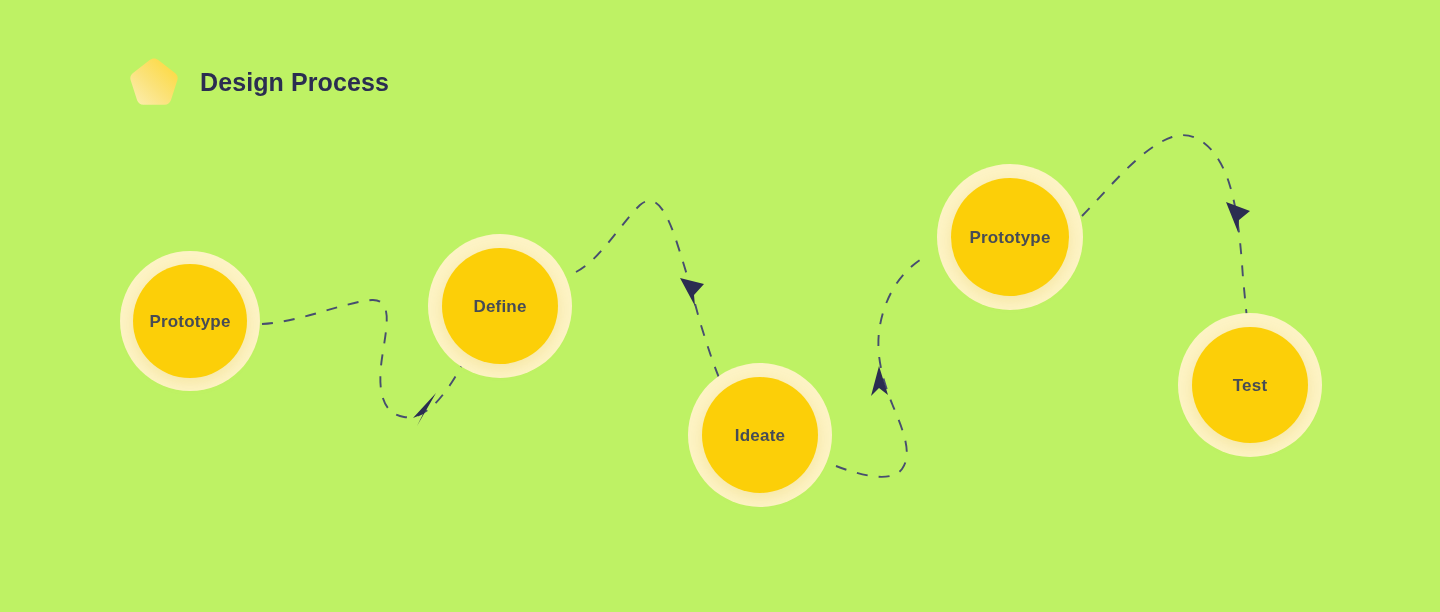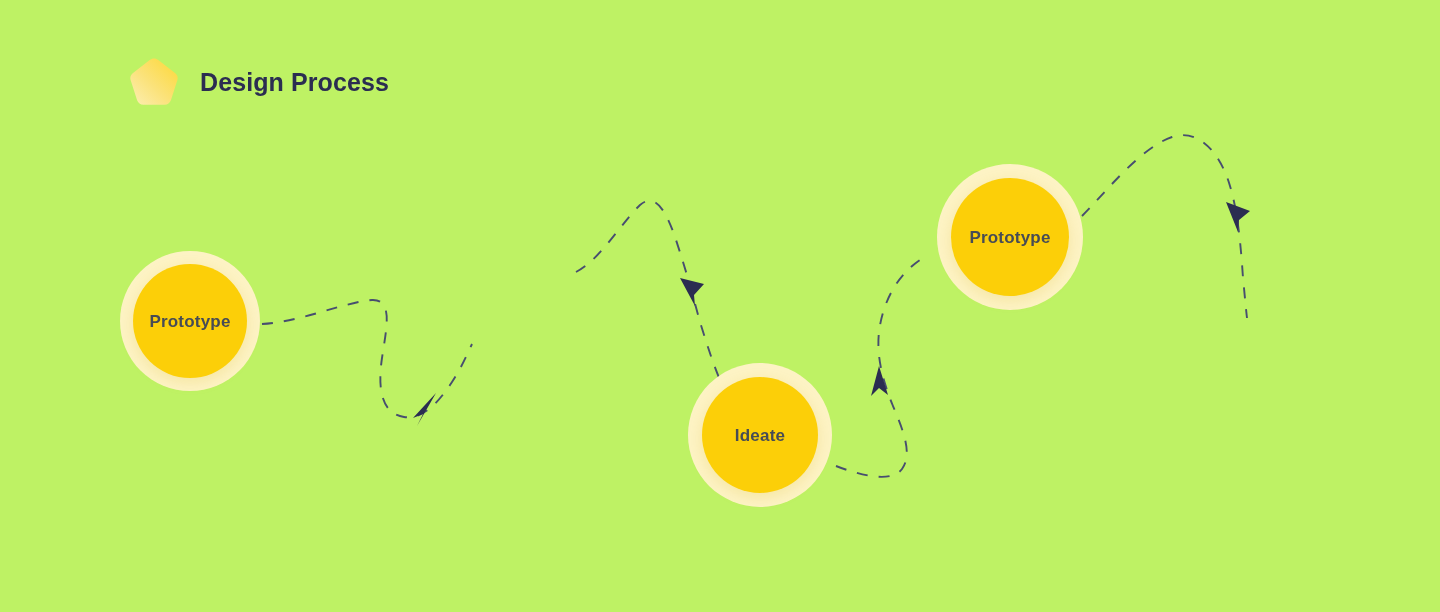--- a/index.html
+++ b/index.html
@@ -165,27 +165,37 @@
              C 1245 298, 1246 310, 1247 318"></path>
     <path class="arrow-head" d="M 1226 202 L 1238 232 L 1239 220 L 1250 211 Z"></path>
   </svg>
 
   <div class="node node-halo" style="left:120px; top:251px; width:140px; height:140px;">
     <div class="node-core" style="width:114px; height:114px;">
       <span class="node-label">Prototype</span>
     </div>
   </div>
 
+  <div class="node node-halo" style="left:428px; top:234px; width:144px; height:144px;">
+    <div class="node-core" style="width:116px; height:116px;">
+      <span class="node-label">Define</span>
+    </div>
+  </div>
 
   <div class="node node-halo" style="left:688px; top:363px; width:144px; height:144px;">
     <div class="node-core" style="width:116px; height:116px;">
       <span class="node-label">Ideate</span>
     </div>
   </div>
 
   <div class="node node-halo" style="left:937px; top:164px; width:146px; height:146px;">
     <div class="node-core" style="width:118px; height:118px;">
       <span class="node-label">Prototype</span>
     </div>
   </div>
 
+  <div class="node node-halo" style="left:1178px; top:313px; width:144px; height:144px;">
+    <div class="node-core" style="width:116px; height:116px;">
+      <span class="node-label">Test</span>
+    </div>
+  </div>
 
 </div>
 
 </body></html>

